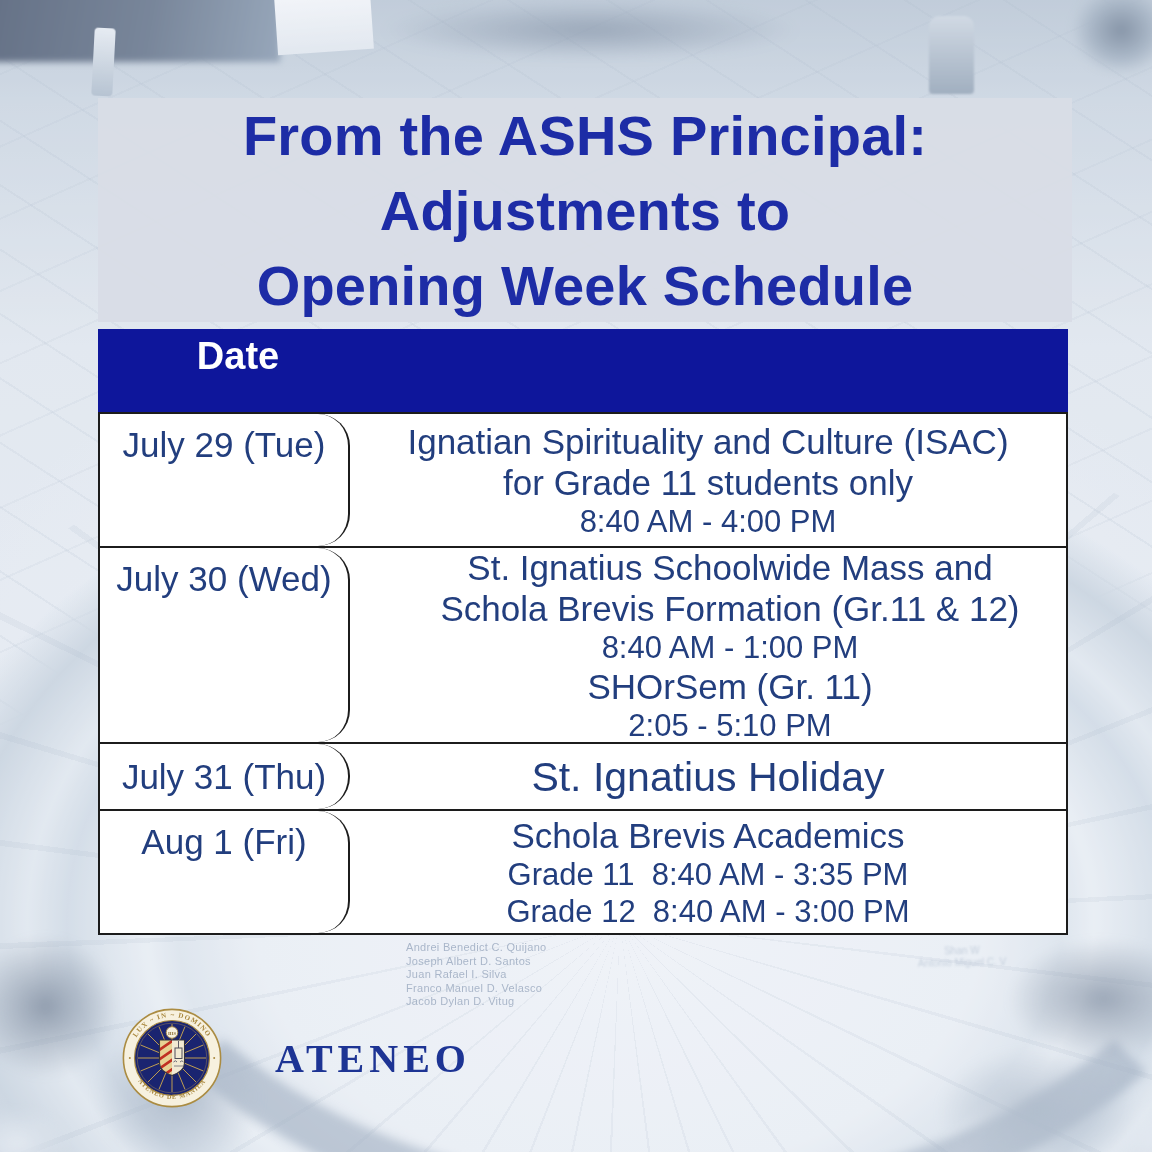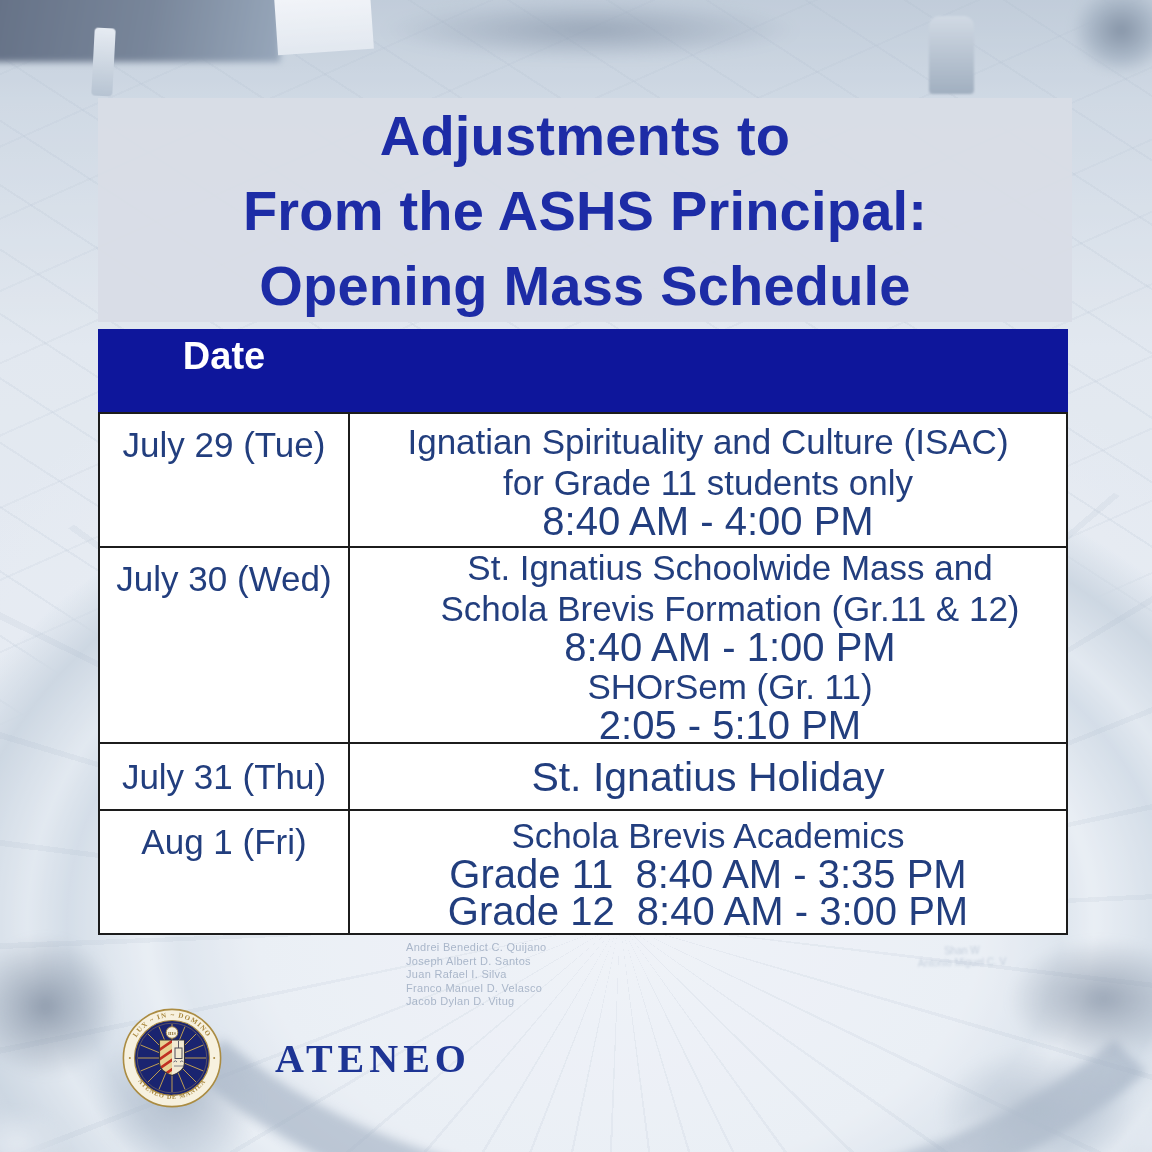--- a/index.html
+++ b/index.html
@@ -115,43 +115,43 @@
     text-align:center;font-weight:700;font-size:56px;line-height:75px;
     color:#1d2ca6;letter-spacing:.2px;
   }
 
   
   .thead{
     left:98px;top:329px;width:970px;height:83px;background:#0e169b;
     display:flex;color:#ffffff;font-weight:700;font-size:38px;
   }
   .th{padding-top:6px;text-align:center;}
-  .th-date{width:252px;}
+  .th-date{width:252px;padding-left:14px;}
   .th-activity{flex:1;border-left:3px solid #ffffff;}
 
   .tbody{
     left:98px;top:412px;width:970px;box-sizing:border-box;
     border:2px solid #1c1c1c;background:#ffffff;
   }
   .tr{display:flex;box-sizing:border-box;}
   .tr + .tr{border-top:2px solid #1c1c1c;}
   .r1{height:132px;} .r2{height:196px;gap:44px;} .r3{height:67px;} .r4{height:124px;}
   .td-date{
     width:250px;box-sizing:border-box;border-right:2px solid #1c1c1c;
     text-align:center;padding-top:11px;
-    font-size:35px;color:#223e7e;
+    font-size:35px;color:#223e7e;border-radius:32px;
   }
   .r3 .td-date{padding-top:13px;}
   .td-activity{
     flex:1;display:flex;flex-direction:column;justify-content:center;
     text-align:center;color:#223e7e;padding:2px 20px;
   }
   .td-activity div{white-space:pre-wrap;}
   .l-md{font-size:35px;line-height:41px;}
-  .l-sm{font-size:40px;line-height:37px;}
+  .l-sm{font-size:31px;line-height:37px;}
   .l-lg{font-size:41px;line-height:48px;}
 
   
   .footer-logo{
     left:122px;top:1008px;display:flex;align-items:center;gap:21px;
   }
   .wordmark{
     font-family:"Liberation Serif",serif;font-weight:600;
     font-size:40px;letter-spacing:5px;color:#1d3494;margin-left:32px;
   }
@@ -184,23 +184,23 @@
     <div>Franco Manuel D. Velasco</div>
     <div>Jacob Dylan D. Vitug</div>
   </div>
   <div class="abs engraved-names-right">
     <div>Shan W</div>
     <div>Antonio Miguel C. V</div>
   </div>
 
   <div class="abs title-panel">
     <div class="title-text">
+      <div>From the ASHS Principal:</div>
       <div>Adjustments to</div>
-      <div>From the ASHS Principal:</div>
-      <div>Opening Mass Schedule</div>
+      <div>Opening Week Schedule</div>
     </div>
   </div>
 
   <div class="abs thead">
     <div class="th th-date">Date</div>
   </div>
 
   <div class="abs tbody">
     <div class="tr r1">
       <div class="td-date">July 29 (Tue)</div>

